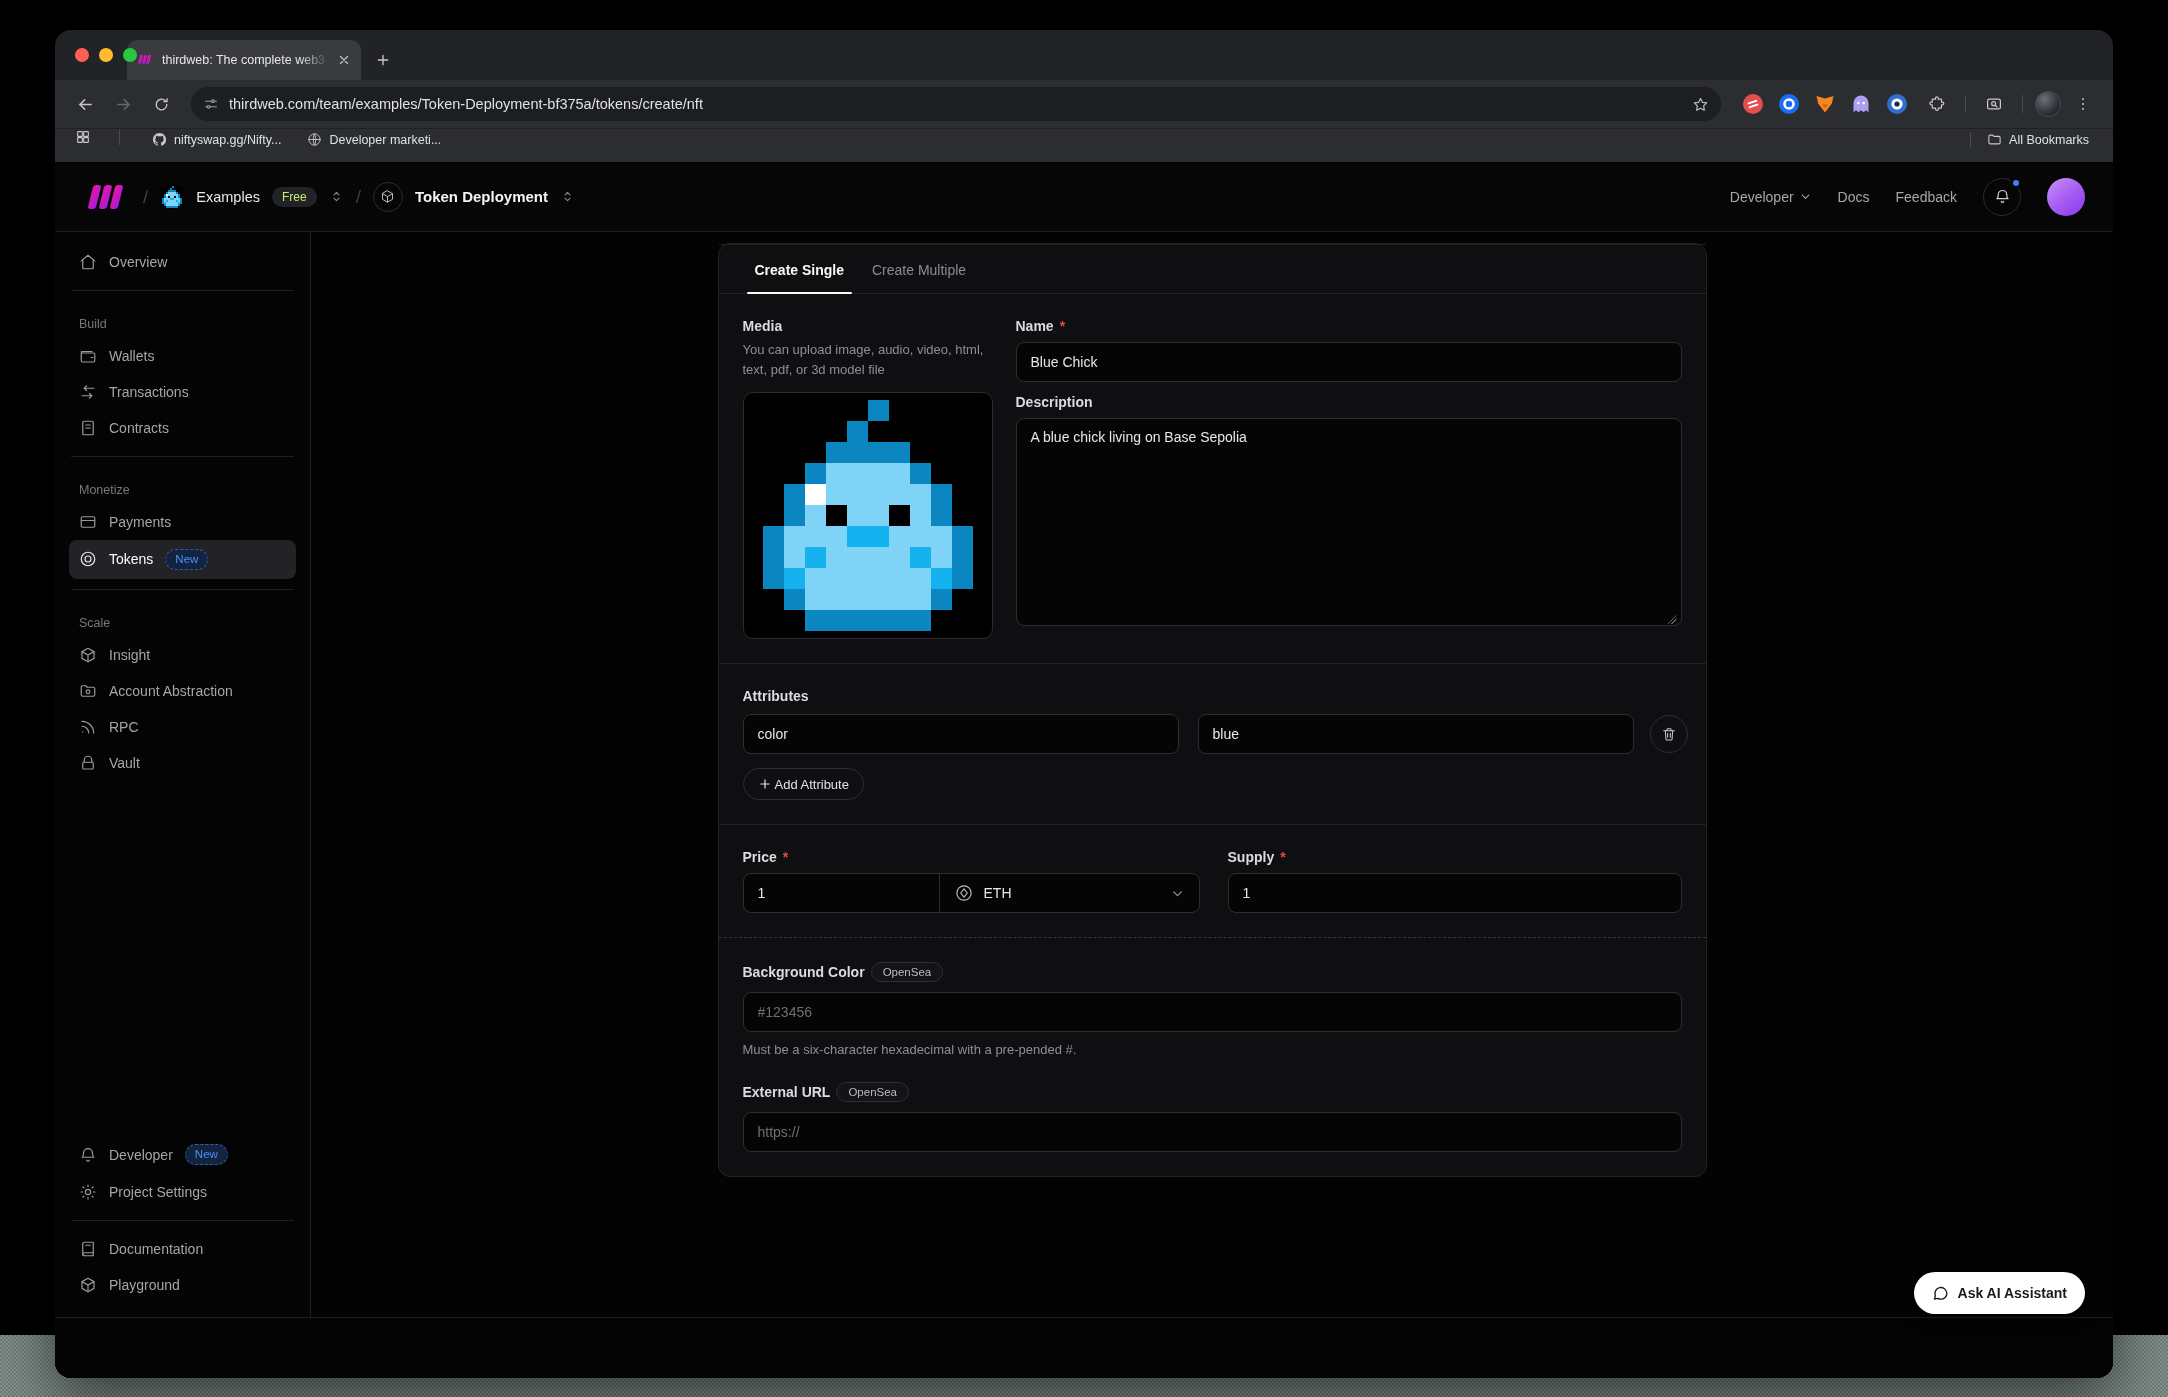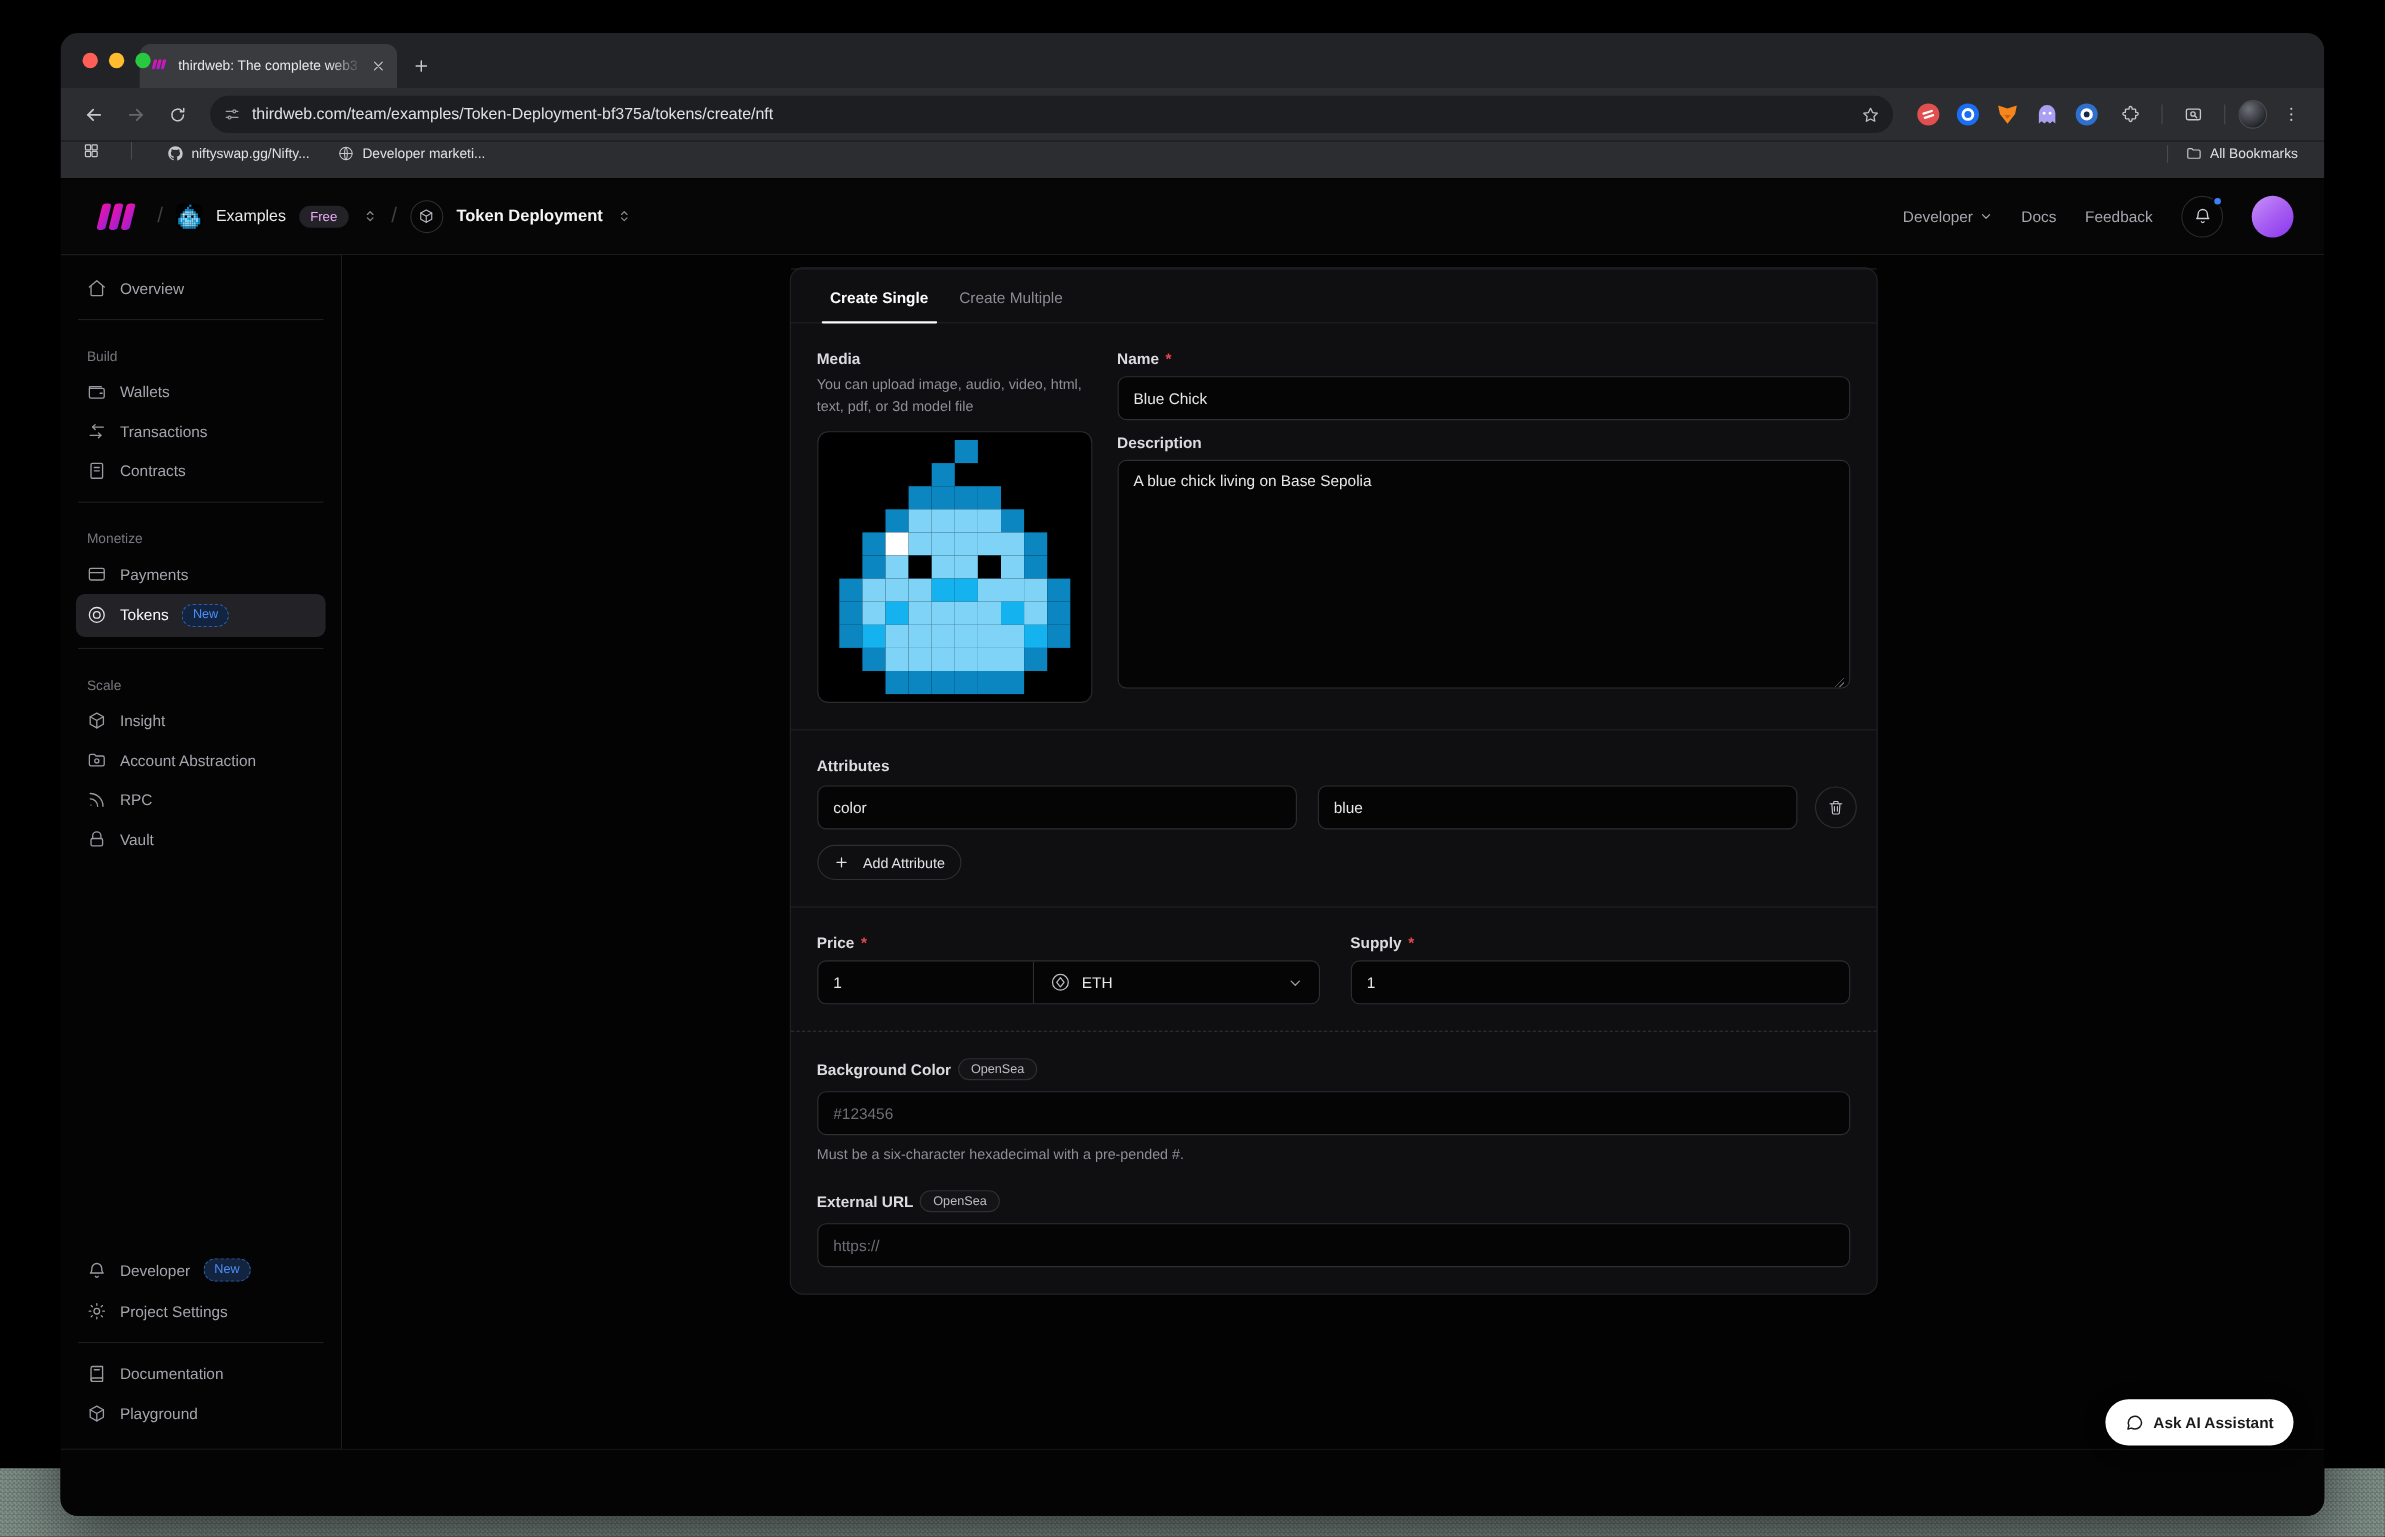--- a/index.html
+++ b/index.html
@@ -52,21 +52,21 @@
   
   .app { flex:1; background:#040404; display:flex; flex-direction:column; min-height:0; }
 
   .topnav { height:70px; flex:none; display:flex; align-items:center; padding:0 28px 0 30px; border-bottom:1px solid #1e1e21; background:#060607; }
   .crumbs { display:flex; align-items:center; gap:12px; }
   .slash { color:#3f3f45; font-size:19px; font-weight:300; }
   .tw-logo { display:flex; flex:none; }
   .chick-mini { width:24px; height:24px; border-radius:6px; background:#000; display:flex; align-items:center; justify-content:center; overflow:hidden; }
   .crumb-label { font-size:14.5px; color:#e8e8ea; }
   .crumb-label.bold { font-weight:700; font-size:15px; color:#f4f4f5; }
-  .pill { background:#232327; color:#f0abfc; font-size:12px; padding:3px 10px; border-radius:999px; }
+  .pill { background:#232327; color:#bef264; font-size:12px; padding:3px 10px; border-radius:999px; }
   .updown { color:#85858c; display:flex; }
   .cube-circle { width:30px; height:30px; border-radius:50%; border:1px solid #2e2e33; display:flex; align-items:center; justify-content:center; color:#b8b8c0; }
   .topnav-right { margin-left:auto; display:flex; align-items:center; gap:26px; }
   .nav-link { font-size:14px; color:#a6a6ae; display:flex; align-items:center; gap:5px; }
   .bell-wrap { position:relative; width:38px; height:38px; border:1px solid #2a2a2e; border-radius:50%; display:flex; align-items:center; justify-content:center; color:#cfcfd4; }
   .bell-dot { position:absolute; top:-1px; right:-1px; width:10px; height:10px; border-radius:50%; border:2px solid #060607; }
   .user-avatar { width:38px; height:38px; border-radius:50%; background:linear-gradient(140deg,#c68cf9 5%,#a75ef2 50%,#8a3bee 95%); }
 
   .content { flex:none; height:1086px; display:flex; border-bottom:1px solid #1e1e21; min-height:0; }
   .filler { flex:1; background:#040404; }
@@ -112,21 +112,21 @@
   .tarea { width:100%; height:208px; background:#050506; border:1px solid #2e2e33; border-radius:8px; color:#e7e7ea;
     font-size:14px; padding:10px 14px; resize:none; font-family:"Liberation Sans", sans-serif; outline:none; position:relative; }
   .tarea-wrap { position:relative; }
   .tarea-wrap::after { content:""; position:absolute; right:5px; bottom:6px; width:9px; height:9px;
     background:repeating-linear-gradient(135deg, transparent 0 2px, #606066 2px 3.2px); clip-path:polygon(100% 0,100% 100%,0 100%); }
 
   .attr-row { display:flex; align-items:center; gap:19px; margin-top:10px; }
   .attr-row .tinput { width:436px; flex:none; }
   .trash-btn { width:38px; height:38px; margin-left:-3px; border:1px solid #2e2e33; border-radius:50%; background:transparent;
     color:#c3c3c9; display:flex; align-items:center; justify-content:center; flex:none; }
-  .add-attr { margin-top:14px; display:inline-flex; align-items:center; gap:13px; height:32px; padding:0 14px;
+  .add-attr { margin-top:14px; display:inline-flex; align-items:center; gap:3px; height:32px; padding:0 14px;
     border:1px solid #2e2e33; border-radius:999px; background:transparent; color:#e2e2e6; font-size:13px; font-family:"Liberation Sans", sans-serif;text-align:center; }
 
   .price-row { display:flex; gap:28px; }
   .price-col { width:457px; flex:none; }
   .supply-col { flex:1; }
   .price-group { margin-top:8px; display:flex; height:40px; border:1px solid #2e2e33; border-radius:8px; background:#050506; overflow:hidden; }
   .price-group input { width:195px; border:none; background:transparent; color:#e7e7ea; font-size:14px; padding:0 14px; outline:none; font-family:"Liberation Sans", sans-serif; }
   .cur-select { flex:1; display:flex; align-items:center; gap:10px; padding:0 14px; border-left:1px solid #2e2e33; color:#e7e7ea; font-size:14px; }
   .cur-select .eth-ic { color:#b9b9c1; display:flex; }
   .cur-select .chev { margin-left:auto; color:#9b9ba3; display:flex; }

